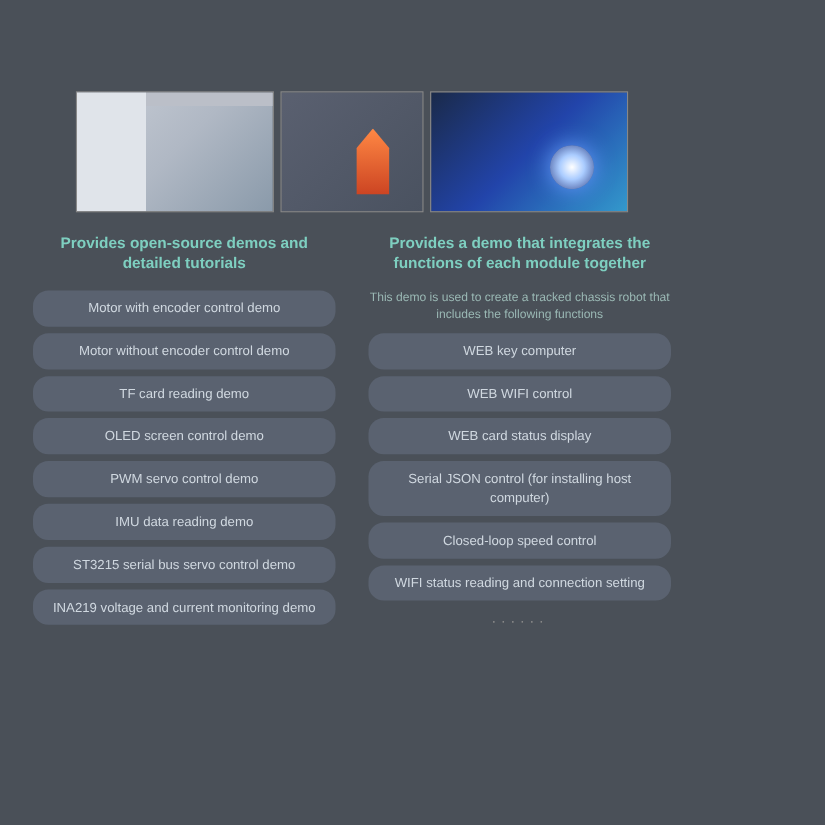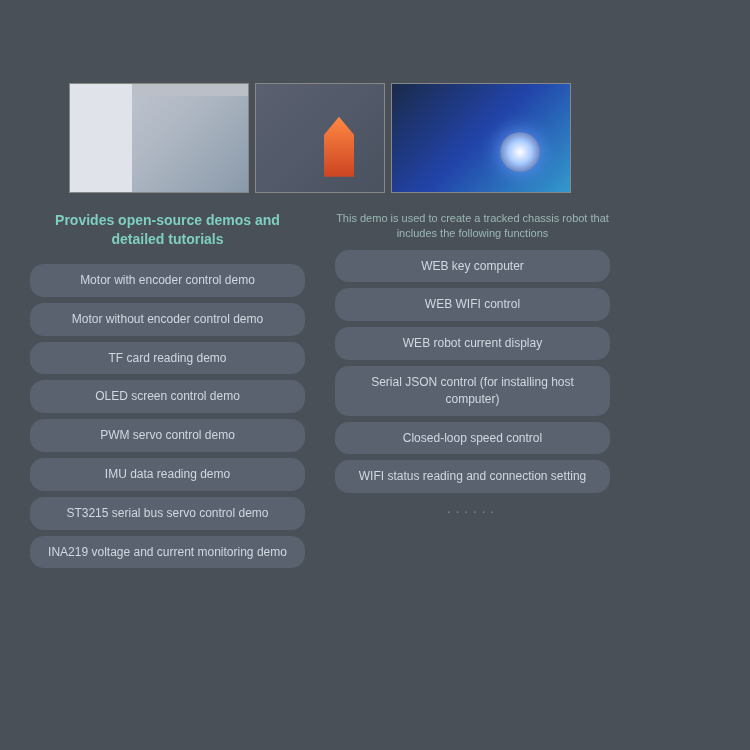--- a/index.html
+++ b/index.html
@@ -165,22 +165,25 @@
   <div class="columns-container">
 
     <div class="column">
       <div class="column-title">Provides open-source
 demos and detailed tutorials</div>
       <div id="left-buttons"><button class="demo-button">Motor with encoder control demo</button><button class="demo-button">Motor without encoder control demo</button><button class="demo-button">TF card reading demo</button><button class="demo-button">OLED screen control demo</button><button class="demo-button">PWM servo control demo</button><button class="demo-button">IMU data reading demo</button><button class="demo-button">ST3215 serial bus servo control demo</button><button class="demo-button">INA219 voltage and
 current monitoring demo</button></div>
     </div>
 
     <div class="column">
+      <div class="column-title">Provides a demo that
+integrates the functions of
+each module together</div>
       <div class="column-subtitle">This demo is used to create a tracked
 chassis robot that includes the following functions</div>
-      <div id="right-buttons"><button class="demo-button">WEB key computer</button><button class="demo-button">WEB WIFI control</button><button class="demo-button">WEB robot current display</button><button class="demo-button">Serial JSON control
+      <div id="right-buttons"><button class="demo-button">WEB key computer</button><button class="demo-button">WEB WIFI control</button><button class="demo-button">WEB card status display</button><button class="demo-button">Serial JSON control
 (for installing host computer)</button><button class="demo-button">Closed-loop speed control</button><button class="demo-button">WIFI status reading
 and connection setting</button></div>
       <div class="dots-row">······</div>
     </div>
 
   </div>
 </div>
 
 </body></html>

